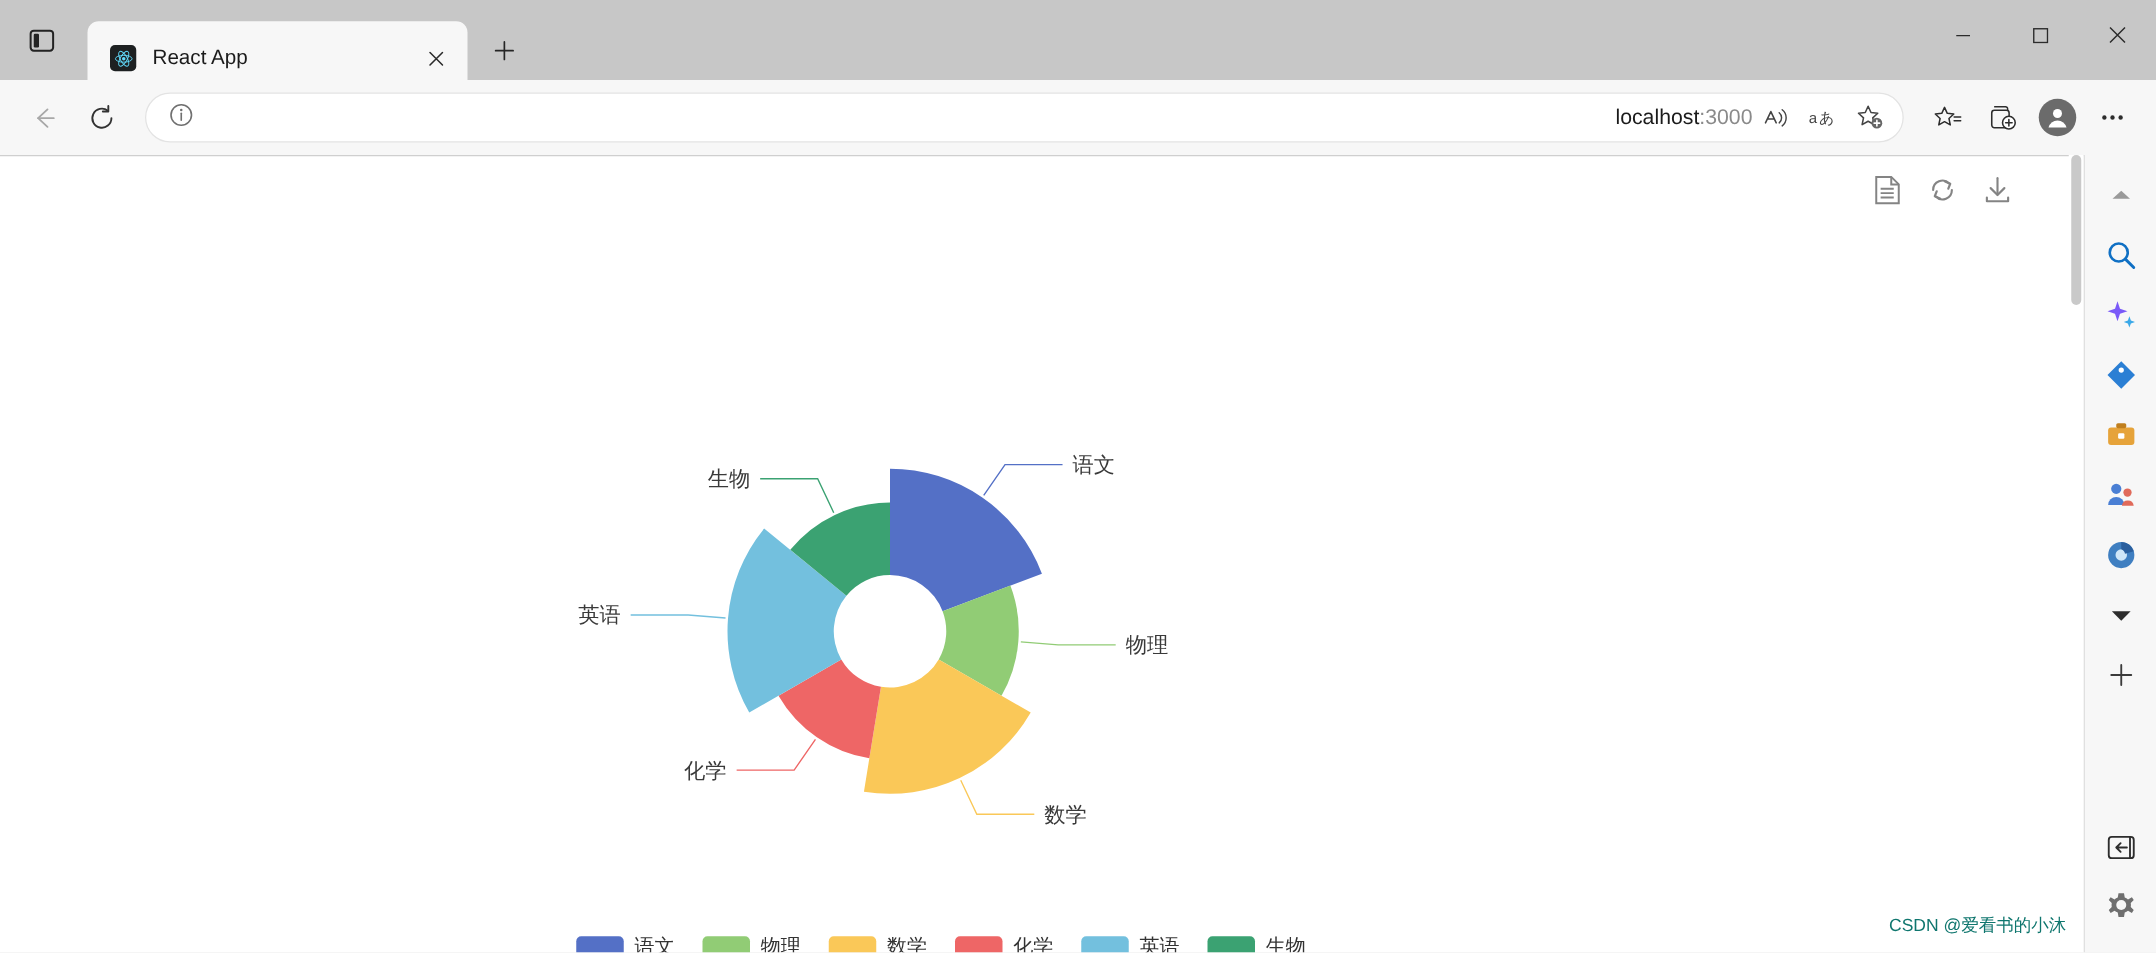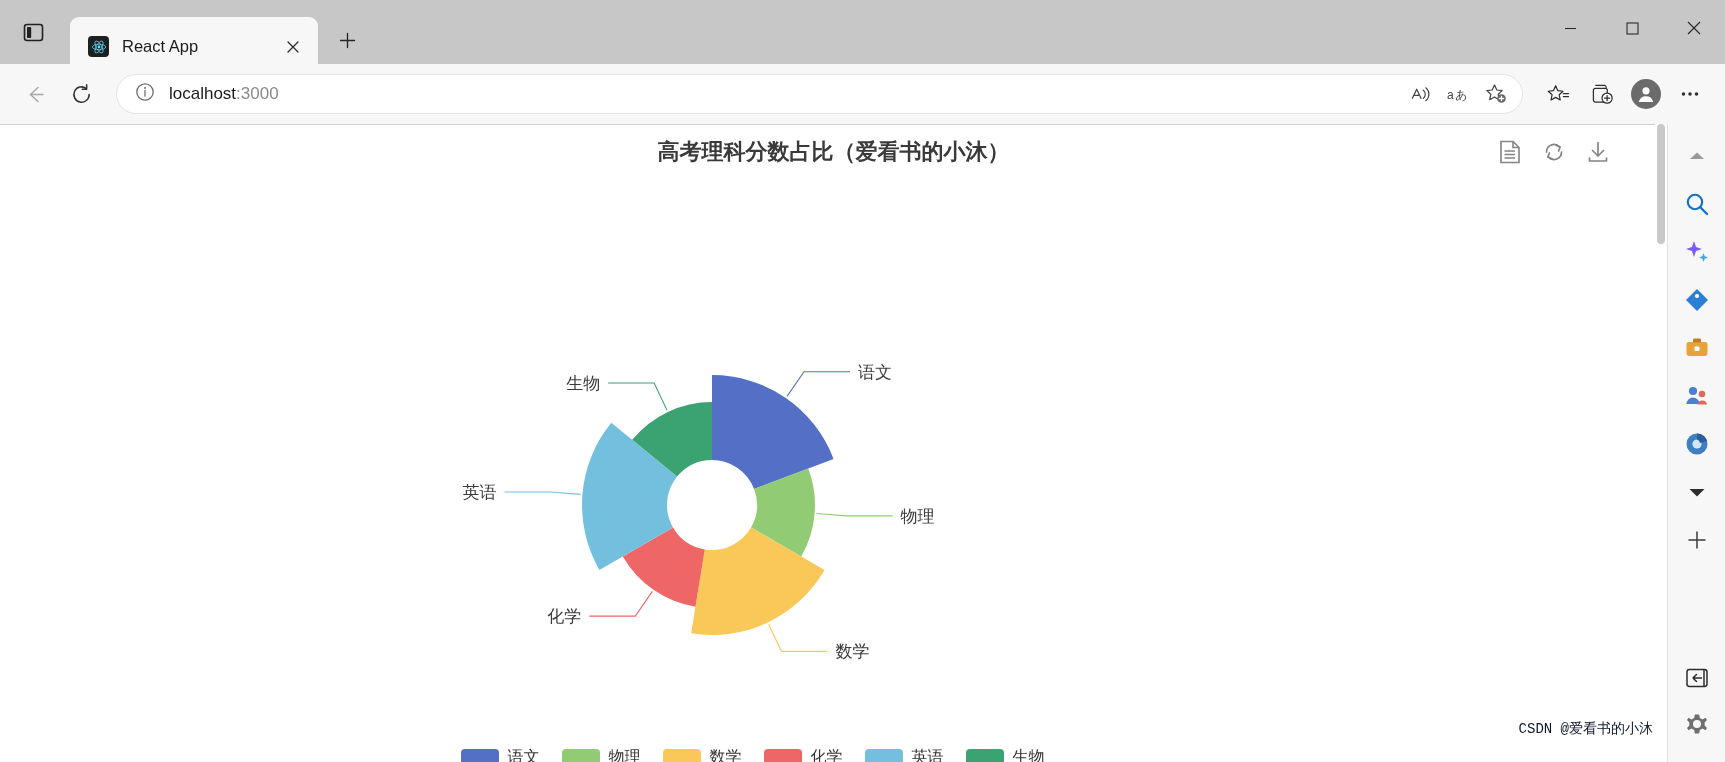--- a/index.html
+++ b/index.html
@@ -10,21 +10,21 @@
   
   .win { width:1725px; height:762px; display:flex; flex-direction:column;
          background:#c8c8c8; position:relative; }
 
   .tabstrip { height:64px; background:#c7c7c7; display:flex; align-items:flex-end;
               padding-left:10px; position:relative; }
 
   .tab-side-btn { width:46px; height:46px; margin-bottom:9px; display:flex;
                   align-items:center; justify-content:center; border-radius:5px; cursor:pointer; }
 
-  .tab { width:248px; height:47px; background:#f7f7f7; border-radius:9px 9px 0 0;
+  .tab { width:304px; height:47px; background:#f7f7f7; border-radius:9px 9px 0 0;
          display:flex; align-items:center; padding:12px 12px 0 18px; gap:13px;
          margin-left:14px; position:relative; cursor:pointer; }
   .tab-favicon { width:21px; height:21px; background:#1d2021; border-radius:4px;
                  display:flex; align-items:center; justify-content:center; flex:none; }
   .tab-title { font-size:16.5px; color:#1b1b1b; flex:1; white-space:nowrap;
                overflow:hidden; text-overflow:ellipsis; }
   .tab-close { width:27px; height:27px; display:flex; align-items:center;
                justify-content:center; border-radius:4px; flex:none; cursor:pointer; }
   .newtab { width:38px; height:38px; margin:0 0 5px 10px; display:flex;
             align-items:center; justify-content:center; border-radius:5px; cursor:pointer; }
@@ -34,21 +34,21 @@
 
   
   .navbar { height:60px; background:#f7f7f7; display:flex; align-items:center;
             padding:0 14px; gap:4px; }
   .navbtn { width:42px; height:42px; border-radius:50%; display:flex;
             align-items:center; justify-content:center; cursor:pointer; flex:none; }
 
   .omnibox { flex:1; height:40px; background:#ffffff; border-radius:20px;
              display:flex; align-items:center; padding:0 8px 0 18px;
              margin:0 10px; border:1px solid #e3e3e3; }
-  .omni-url { flex:1; font-size:17px; color:#1b1b1b; padding-left:14px; }
+  .omni-url { flex:1; font-size:17px; color:#1b1b1b; padding-left:14px;text-align:right; }
   .omni-url .dim { color:#8a8a8a; }
   .omni-icons { display:flex; align-items:center; gap:2px; }
   .omni-ic { width:36px; height:36px; border-radius:50%; display:flex;
              align-items:center; justify-content:center; cursor:pointer; }
 
   .bar-right { display:flex; align-items:center; gap:2px; }
   .bar-ic { width:42px; height:42px; border-radius:6px; display:flex;
             align-items:center; justify-content:center; cursor:pointer; }
   .avatar { width:30px; height:30px; border-radius:50%; background:#6b6b6b;
             display:flex; align-items:center; justify-content:center; }
@@ -88,22 +88,22 @@
              padding-top:10px; gap:4px; position:relative; }
   .sb-ic { width:44px; height:44px; border-radius:7px; display:flex;
            align-items:center; justify-content:center; cursor:pointer; }
   .sb-spacer { flex:1; }
 
   .scrollbar { position:absolute; right:58px; top:0; width:12px; bottom:0;
                background:#fff; }
   .sb-thumb { position:absolute; top:0; left:2px; width:8px; height:120px;
               background:#c9c9c9; border-radius:4px; }
 
-  .watermark { position:absolute; right:14px; bottom:24px; font-size:14px;
-               color:#0f172a;font-family:Liberation Mono, monospace; }
+  .watermark { position:absolute; right:14px; bottom:12px; font-size:14px;
+               color:#0f766e; }
 </style>
 </head>
 <body>
 
 <div class="win">
 
   <div class="tabstrip">
 
     <div class="tab-side-btn">
       <svg width="21" height="21" viewBox="0 0 21 21">
@@ -236,21 +236,20 @@
           <circle cx="17.5" cy="11" r="1.75" fill="#2d2d2d"></circle>
         </svg>
       </div>
     </div>
   </div>
 
   <div class="pagewrap">
 
     <div class="content">
 
-      <div class="chart-title">高考理科分数占比（爱看书的小沐）</div>
 
       <div class="chart-tools">
         <div class="ctool">
           <svg width="22" height="24" viewBox="0 0 22 24">
             <path d="M2 1.5 H14 L20 7.5 V22.5 H2 Z" fill="none" stroke="#555" stroke-width="1.6"></path>
             <path d="M14 1.5 V7.5 H20" fill="none" stroke="#555" stroke-width="1.6"></path>
             <path d="M5.5 11 H16 M5.5 14.5 H16 M5.5 18 H16" stroke="#555" stroke-width="1.5"></path>
           </svg>
         </div>
         <div class="ctool">

